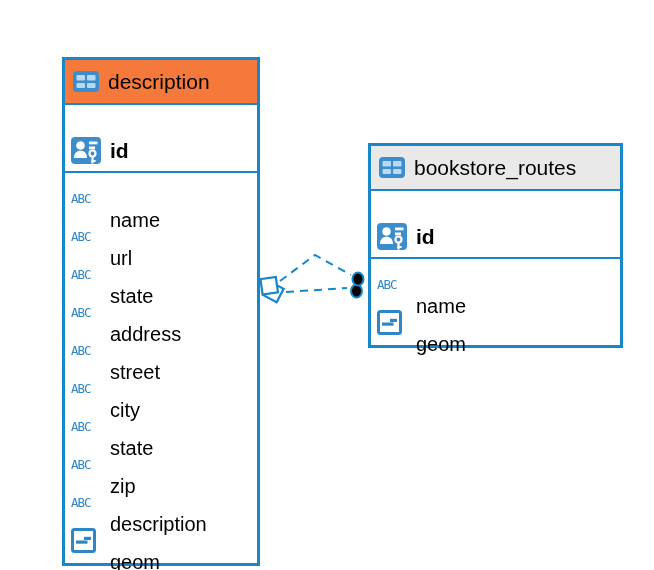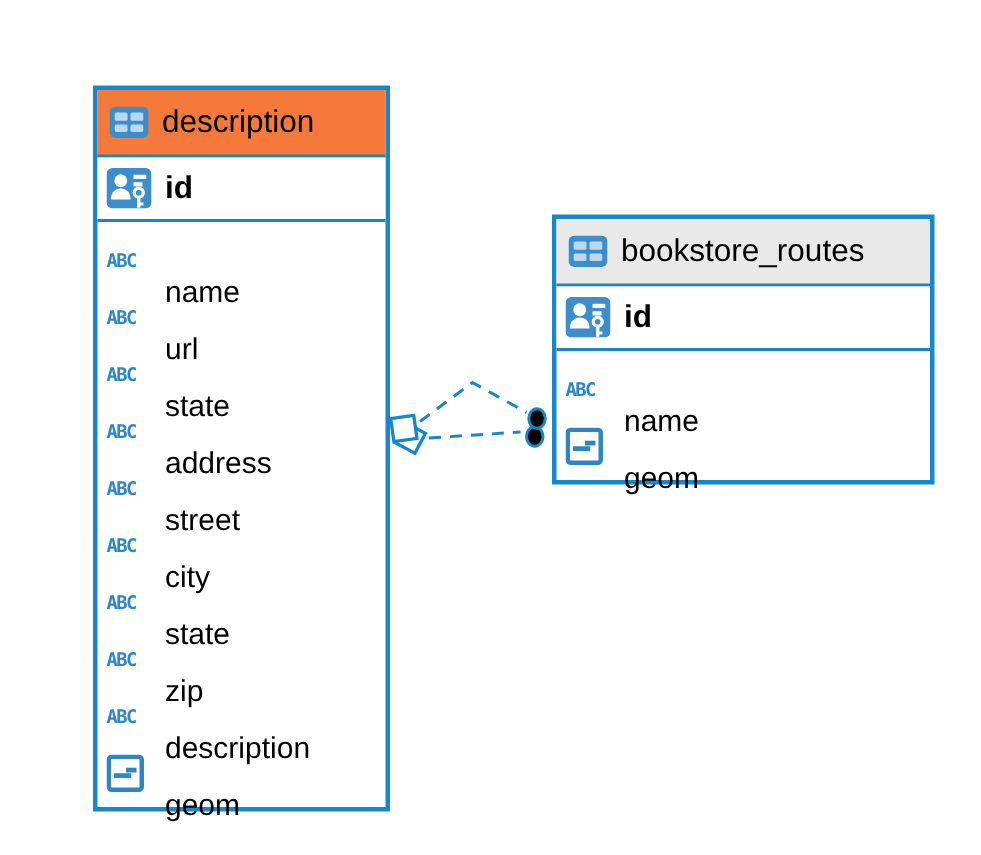--- a/index.html
+++ b/index.html
@@ -48,40 +48,41 @@
     font-size:21px;
     margin-left:9px;
     white-space:nowrap;
   }
   .pkrow{
     display:flex;align-items:center;
     height:43px;
     padding:0 6px;
     border-bottom:2px solid var(--blue);
     background:#fff;
+    margin-top:25px;
   }
   .pkname{
     font-size:21px;font-weight:bold;margin-left:7px;
   }
   .cols{padding:6px 0 4px 0;}
   .crow{
     display:flex;align-items:center;
     height:38px;
     padding:0 6px;
   }
   .icn{
     width:32px;min-width:32px;
     display:flex;align-items:center;justify-content:flex-start;
   }
   .cname{
     font-size:20px;margin-left:7px;white-space:nowrap;margin-top:44px;
   }
   .abc{
     font-family:"DejaVu Sans Mono", monospace;
-    font-weight:bold;
+    font-weight:normal;
     font-size:12.5px;
     letter-spacing:-1px;
     color:var(--type-blue);
   }
 </style>
 </head>
 <body>
 
 <svg class="rel-layer" viewBox="0 0 654 570">
   <path class="rel" d="M280 281 L315 255 L351 275"></path>

